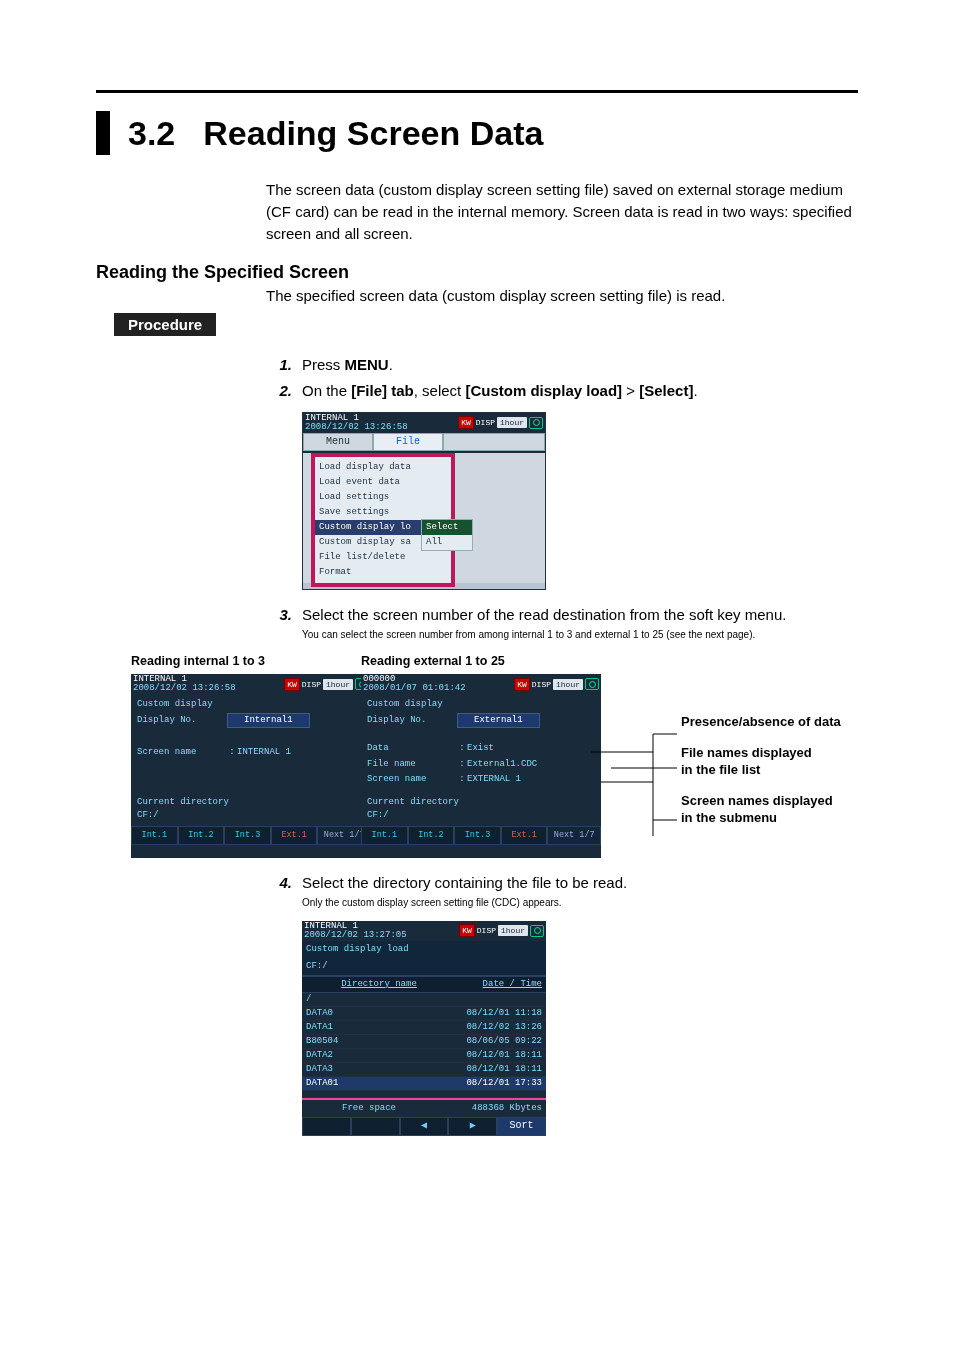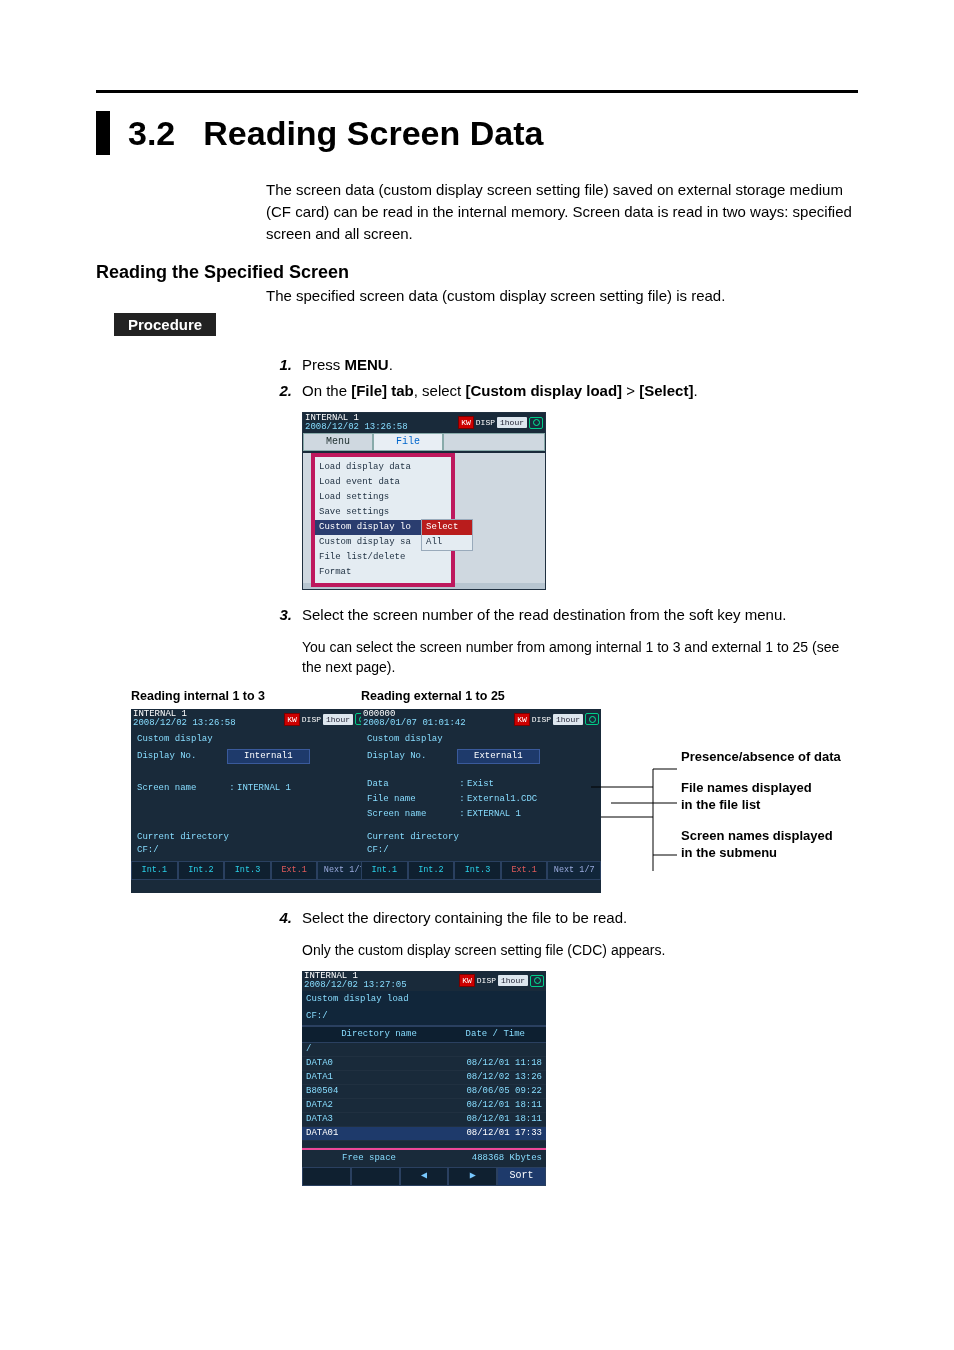--- a/index.html
+++ b/index.html
@@ -78,22 +78,22 @@
     font-weight: bold;
     width: 26px;
     flex: 0 0 26px;
     text-align: right;
     margin-right: 10px;
   }
   .step-body {
     flex: 1;
   }
   .step-sub {
-    font-size: 14px;
-    margin-top: 11px;
+    font-size: 10px;
+    margin-top: 2px;
   }
   b { font-weight: bold; }
 
   
   .shot {
     font-family: "Courier New", monospace;
     color: #8df;
     background: #192a3a;
     box-sizing: border-box;
   }
@@ -155,21 +155,21 @@
     position: absolute;
     left: 118px;
     top: 66px;
     background:#e4ecf2;
     border:1px solid #9ab;
     font-size:9px;
     color:#234;
     width:50px;
   }
   .sub-pop .si { padding:1px 4px; }
-  .sub-pop .si.sel { background:#b91c1c; color:#fff;font-family:Liberation Mono, monospace; }
+  .sub-pop .si.sel { background:#14532d; color:#fff;font-family:Liberation Mono, monospace; }
   .shot1 .menu-wrap { position: relative; background:#cfd8e0; height:130px; }
   .shot-foot {
     background:#b7c5d0;
     height:6px;
   }
 
   
   .panels-row {
     display: flex;
     gap: 30px;
@@ -232,23 +232,24 @@
   }
   .shot4 .hdr-row {
     background:#11263a;
     padding:2px 4px;
     color:#8df;
   }
   .tbl-head {
     display:flex;
     background:#0d1f30;
     color:#8df;
-    padding:1px 21px;
+    padding:1px 4px;
     border-top:1px solid #2a4060;
     border-bottom:1px solid #2a4060;
+    text-decoration:underline;
   }
   .tbl-head .c1 { flex:1; text-align:center;}
   .tbl-head .c2 { width:90px; text-align:right;}
   .tbl-rows .tr {
     display:flex;
     padding:0 4px;
     color:#8df;
     border-bottom:1px solid #203040;
   }
   .tbl-rows .tr .c1 { flex:1; }

